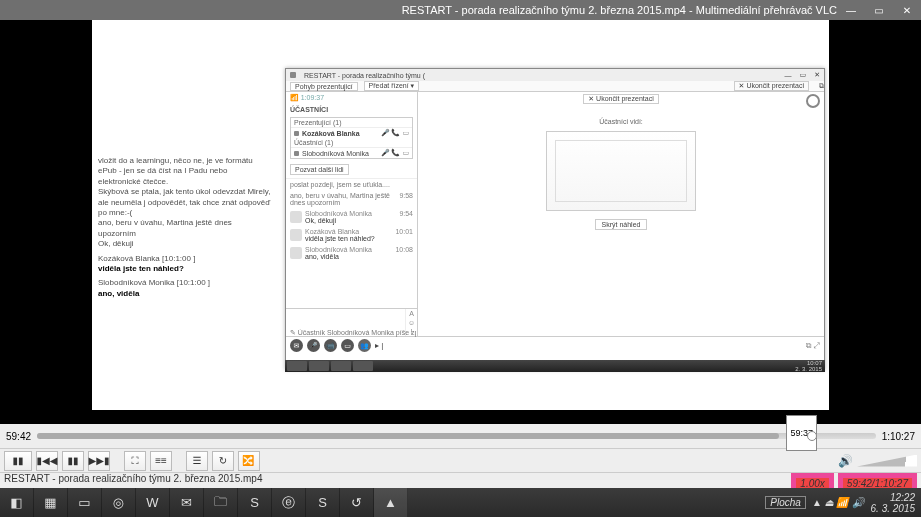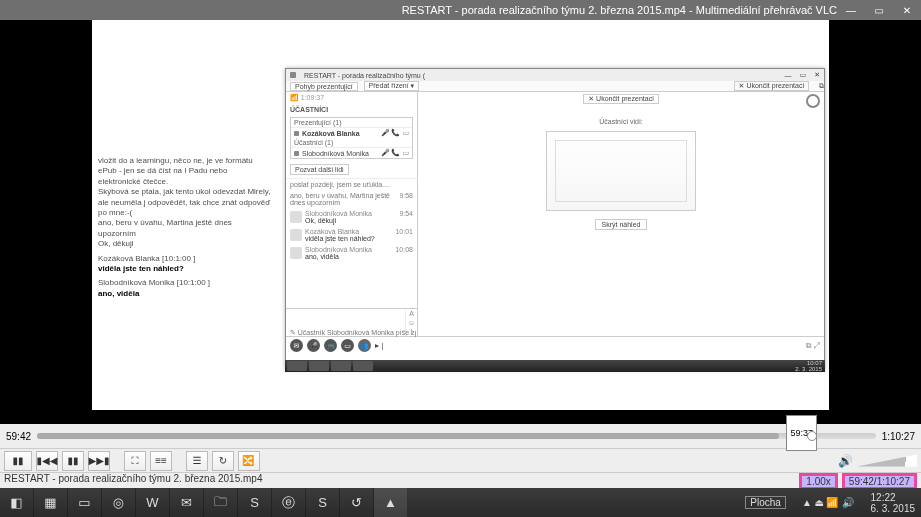--- a/index.html
+++ b/index.html
@@ -76,29 +76,29 @@
   .ctrl-btn { width:22px; height:20px; border:1px solid #bbb; background:linear-gradient(#fff,#eee); display:flex; align-items:center; justify-content:center; font-size:10px; color:#333; }
   .ctrl-btn.wide { width:28px; }
   .ctrl-sep { width:6px; }
   .vol-area { margin-left:auto; display:flex; align-items:center; gap:4px; }
   .vol-tri { width:60px; height:12px; background:linear-gradient(100deg,#bbb 0%,#bbb 80%,#fff 80%); clip-path: polygon(0 100%,100% 0,100% 100%); position:relative; }
   .vol-txt { position:absolute; right:0; top:-10px; font-size:9px; color:#555; }
   .vol-icon { font-size:12px; color:#888; }
 
   .vlc-status { height:16px; background:#eee; border-top:1px solid #ccc; display:flex; align-items:flex-start; font-size:10px; color:#333; padding:0 4px; }
   .vlc-status .spacer { flex:1; }
-  .vlc-status .pill { border:3px solid #ec4899; padding:0 4px; margin-left:4px; background:#c4b5fd; }
+  .vlc-status .pill { border:5px solid #ec4899; padding:0 4px; margin-left:4px; background:#ef4444;font-style:italic; }
 
   
   .win-taskbar { height:29px; background:linear-gradient(#3b3b3b,#2a2a2a); display:flex; align-items:center; }
   .tb-btn { height:29px; width:34px; display:flex; align-items:center; justify-content:center; color:#ddd; font-size:13px; border-right:1px solid rgba(0,0,0,.3); }
   .tb-btn.active { background:rgba(255,255,255,.1); }
   .tb-spacer { flex:1; }
-  .tb-tray { display:flex; align-items:center; gap:16px; padding:0 6px; color:#ddd; font-size:10px; }
-  .tb-clock { text-align:left; line-height:1.1; font-size:10px; }
+  .tb-tray { display:flex; align-items:center; gap:6px; padding:0 6px; color:#ddd; font-size:10px;font-style:italic; }
+  .tb-clock { text-align:right; line-height:1.1; font-size:10px; }
   .tb-lang { border:1px solid #888; padding:0 4px; font-size:10px; }
 </style>
 </head>
 <body>
 
 <div class="vlc-window">
 
   <div class="vlc-titlebar">
     <div class="vlc-title">RESTART - porada realizačního týmu 2. března 2015.mp4 - Multimediální přehrávač VLC</div>
     <div class="vlc-win-btns">

